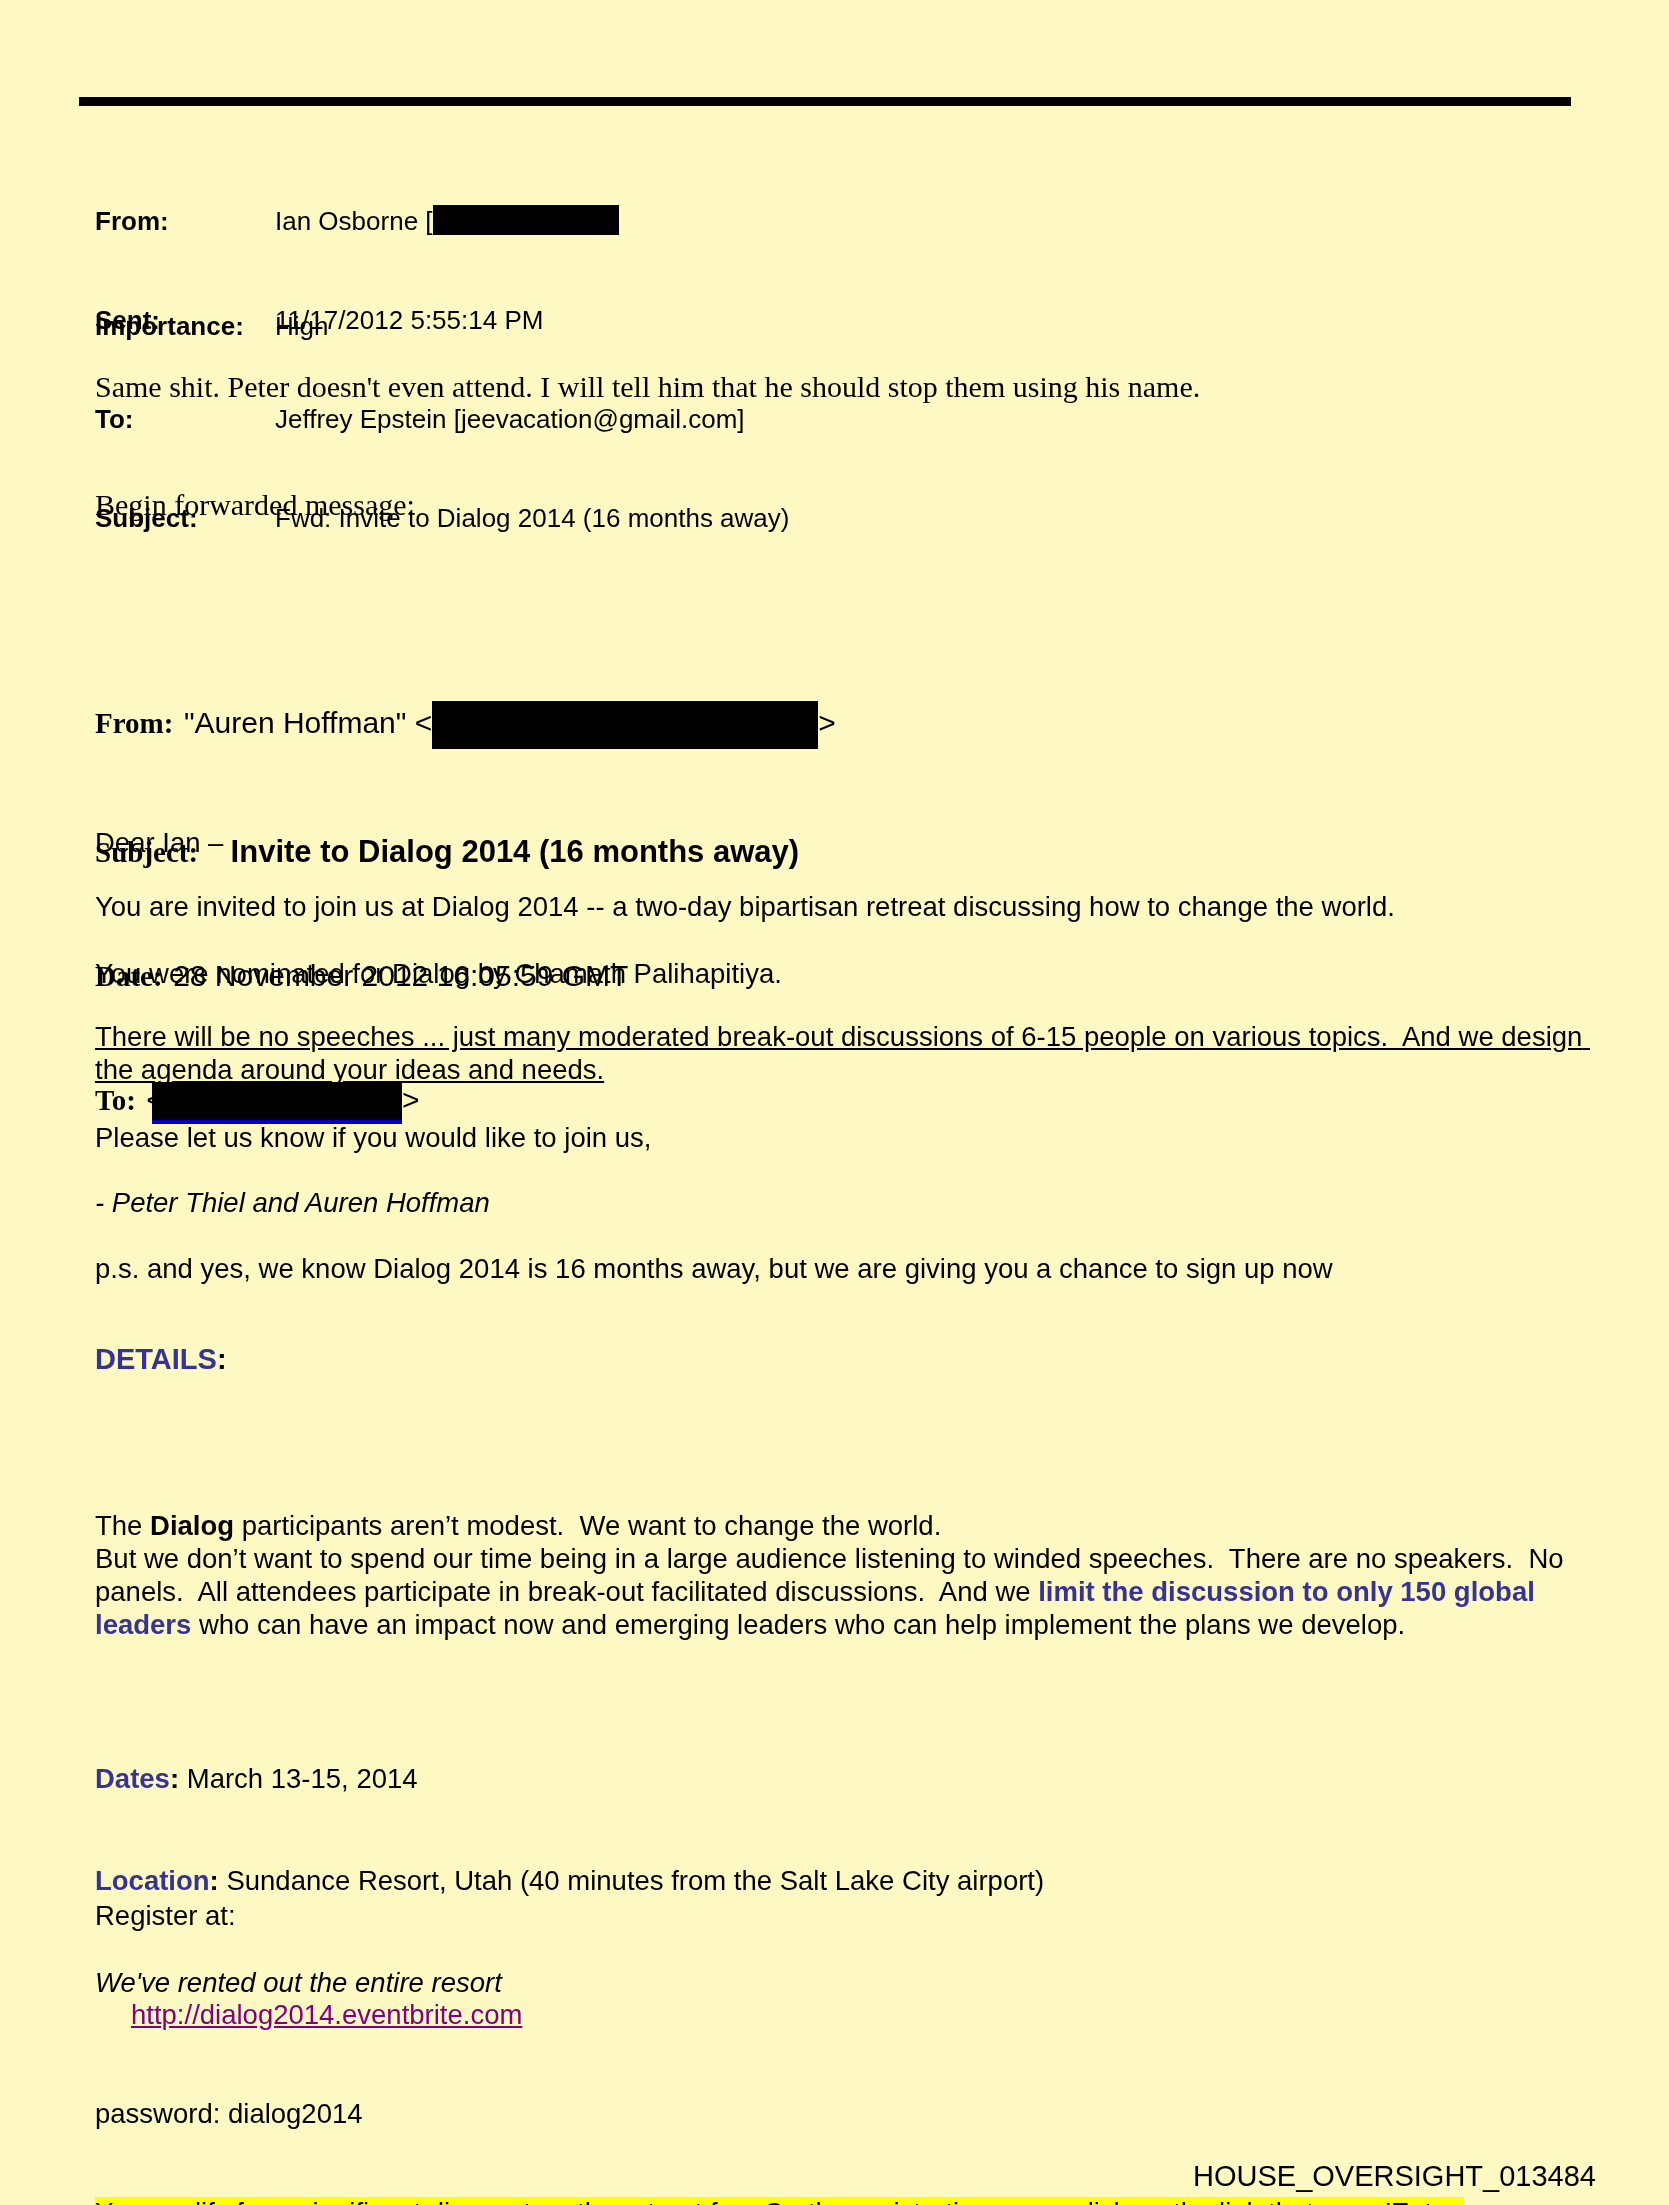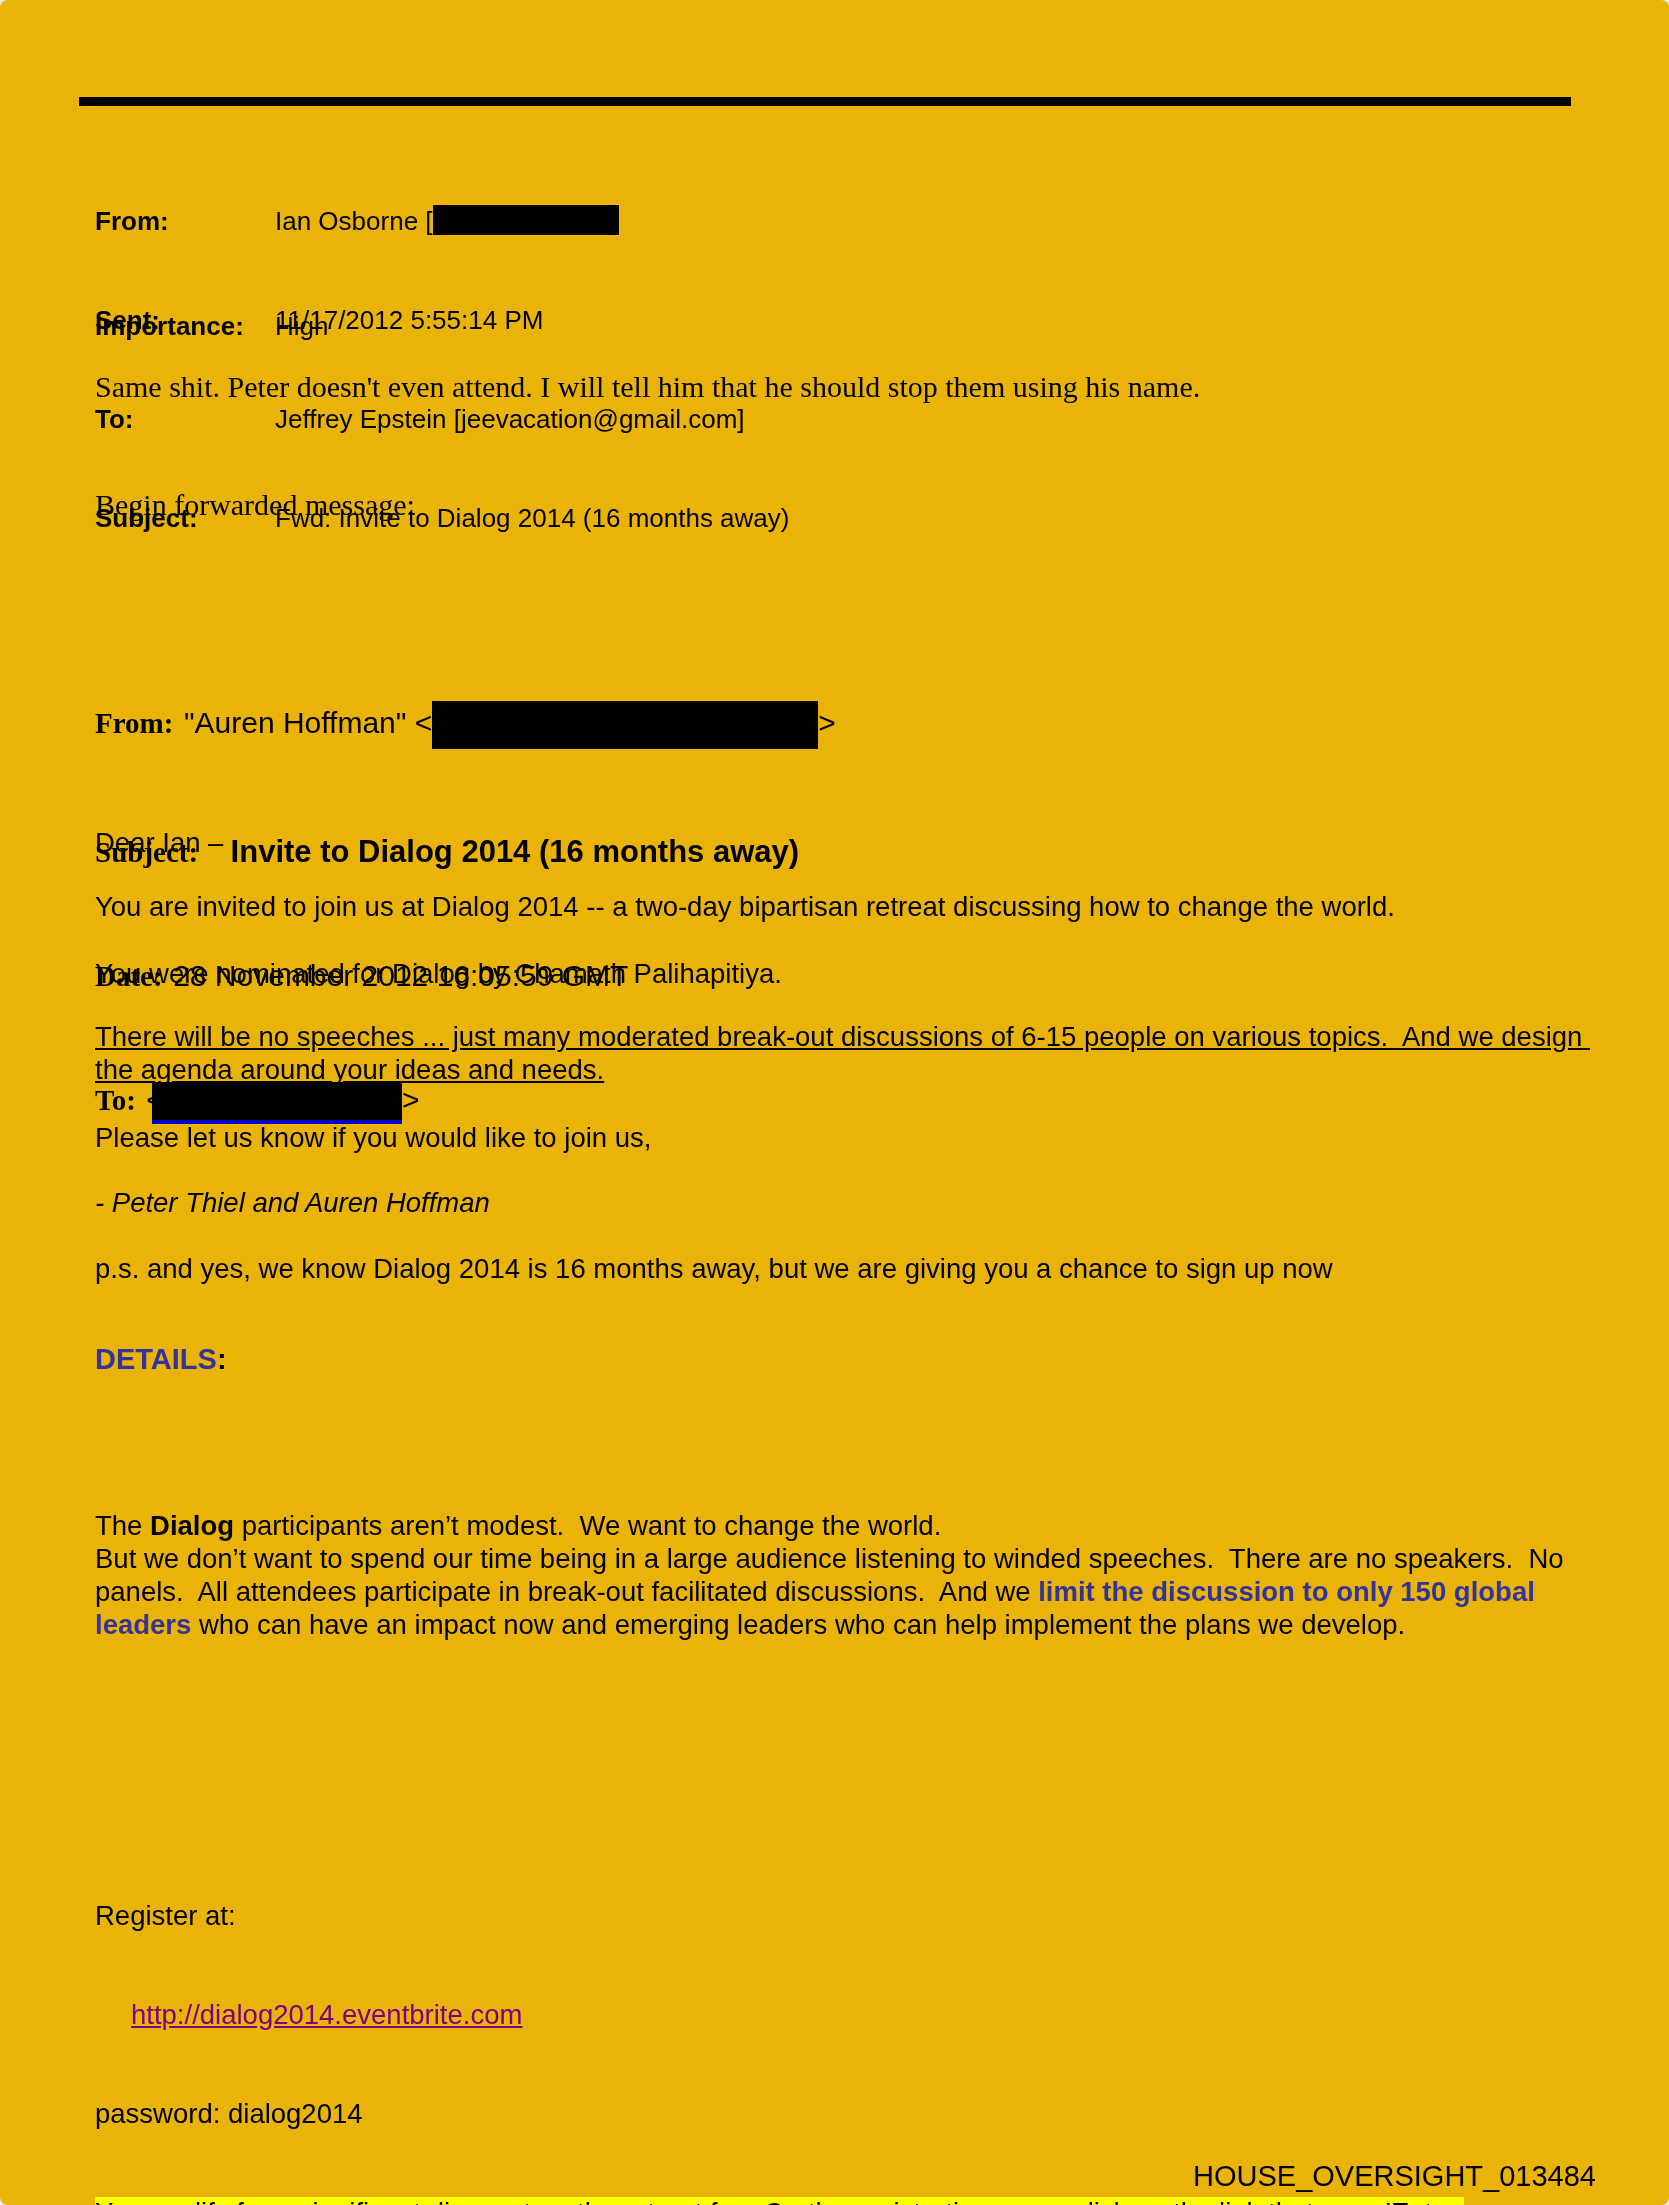--- a/index.html
+++ b/index.html
@@ -1,18 +1,18 @@
 <!DOCTYPE html>
 <html style="font-size:10.5px"><head>
 <meta charset="utf-8">
 <style>
   html,body{margin:0;padding:0;background:#e8e8e8;}
   .page{
-    position:relative;width:1669px;height:2205px;background:#eab308;
-    font-family:"Liberation Sans",sans-serif;color:#000;overflow:hidden;border-radius:8px;
+    position:relative;width:1669px;height:2205px;background:#fef9c3;
+    font-family:"Liberation Sans",sans-serif;color:#000;overflow:hidden;
   }
   .abs{position:absolute;left:95px;width:1506px;white-space:pre-wrap;}
   .rule{position:absolute;left:79px;top:97px;width:1492px;height:8.5px;background:#000;}
   .hdr{top:139px;font-size:26px;line-height:33px;}
   .hdr-row{white-space:pre-wrap;}
   .lbl{display:inline-block;width:180px;font-weight:bold;}
   .imp{top:310px;font-size:26px;line-height:33px;}
   .serif{font-family:"Liberation Serif",serif;}
   .intro{top:370px;font-size:30px;}
   .begin{top:488px;font-size:30px;}
@@ -77,20 +77,25 @@
 
   <div class="abs para i sig">- Peter Thiel and Auren Hoffman</div>
 
   <div class="abs para ps">p.s. and yes, we know Dialog 2014 is 16 months away, but we are giving you a chance to sign up now</div>
 
   <div class="abs details"><span class="navy">DETAILS</span><span>:</span></div>
 
 
   <div class="abs para p6"><span>The </span><span class="b">Dialog</span><span> participants aren’t modest.  We want to change the world.</span><br><span>But we don’t want to spend our time being in a large audience listening to winded speeches.  There are no speakers.  No panels.  All attendees participate in break-out facilitated discussions.  And we </span><span class="b navy">limit the discussion to only 150 global leaders</span><span> who can have an impact now and emerging leaders who can help implement the plans we develop.</span></div>
 
+  <div class="abs dates">
+    <div><span class="b navy">Dates</span><span class="b">:</span><span> March 13-15, 2014</span></div>
+    <div><span class="b navy">Location</span><span class="b">:</span><span> Sundance Resort, Utah (40 minutes from the Salt Lake City airport)</span></div>
+    <div class="i">We've rented out the entire resort</div>
+  </div>
 
   <div class="abs register">
     <div>Register at:</div>
     <div><a class="link">http://dialog2014.eventbrite.com</a></div>
     <div>password: dialog2014</div>
     <div><span class="hl">You qualify for a significant discount on the retreat fee. On the registration page, click on the link that says 'Enter promotional code' and enter</span></div>
     
   </div>
 
   <div class="footer">HOUSE_OVERSIGHT_013484</div>

